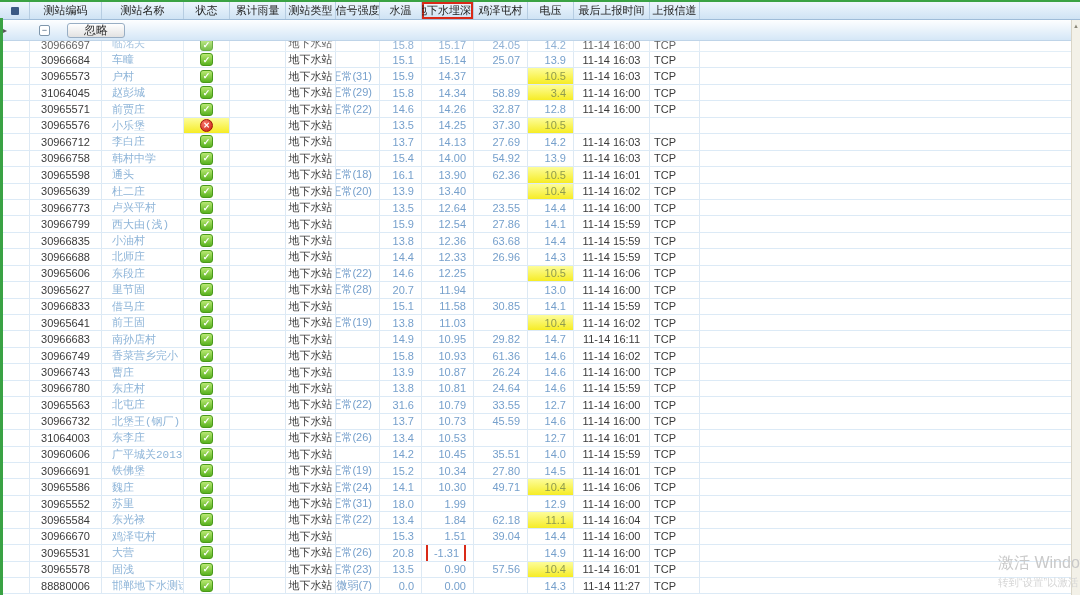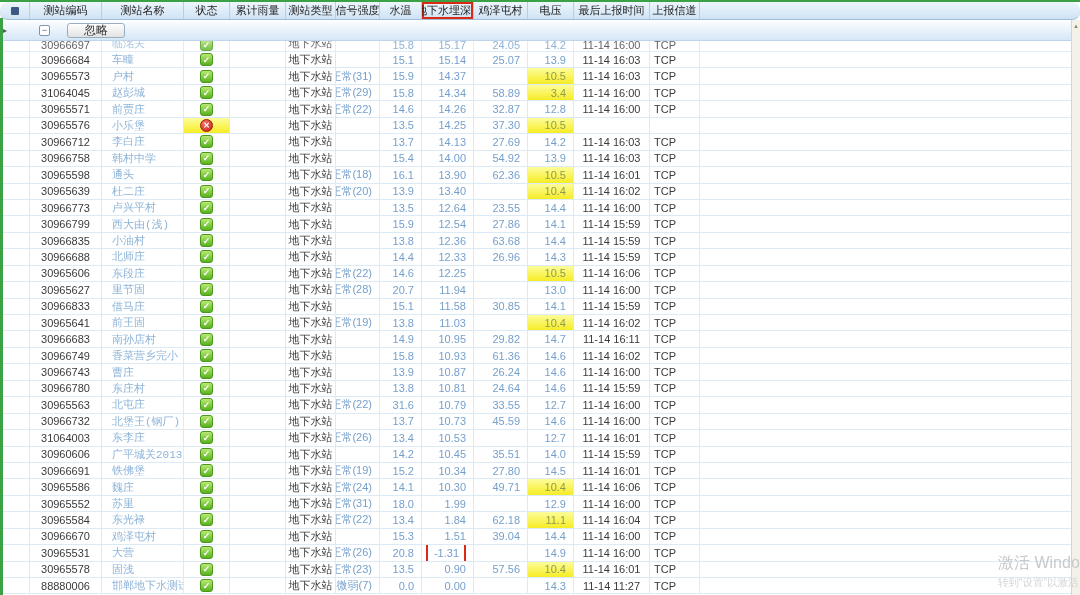--- a/index.html
+++ b/index.html
@@ -6,21 +6,21 @@
   body { background:#888; }
   .app{
     width:1080px; height:595px; position:relative; background:#fff;
     font-family:"Liberation Sans", sans-serif; overflow:hidden;
     border-top:2px solid #3aa244;
   }
   .left-accent{ position:absolute; left:0; top:16px; bottom:0; width:3px; background:#3aa244; z-index:5; }
 
   
   .hdr{ display:flex; height:18px; background:linear-gradient(#eef6fd,#cfe3f4);
-        border-bottom:1px solid #9fbcd8; font-size:11px; color:#1c1c1c;border-radius:8px; }
+        border-bottom:1px solid #9fbcd8; font-size:11px; color:#1c1c1c; }
   .hcell{ height:100%; display:flex; align-items:center; justify-content:center;
           border-right:1px solid #b6cde2; position:relative; white-space:nowrap; overflow:hidden; }
   .hcell.hl-red{ box-shadow: inset 0 0 0 2px #d92a18; }
   .sort-arrow{ font-size:6px; color:#6a88a6; margin-left:2px; }
   .corner-ic{ width:8px; height:8px; background:#3c5a84; border-radius:1px; margin:auto; }
 
   
   .w-ind{width:30px;} .w-code{width:72px;} .w-name{width:82px;text-align:center;} .w-stat{width:46px;}
   .w-rain{width:56px;} .w-type{width:50px;} .w-sig{width:44px;} .w-temp{width:42px;}
   .w-dep{width:52px;} .w-lvl{width:54px;} .w-volt{width:46px;} .w-time{width:76px;}

